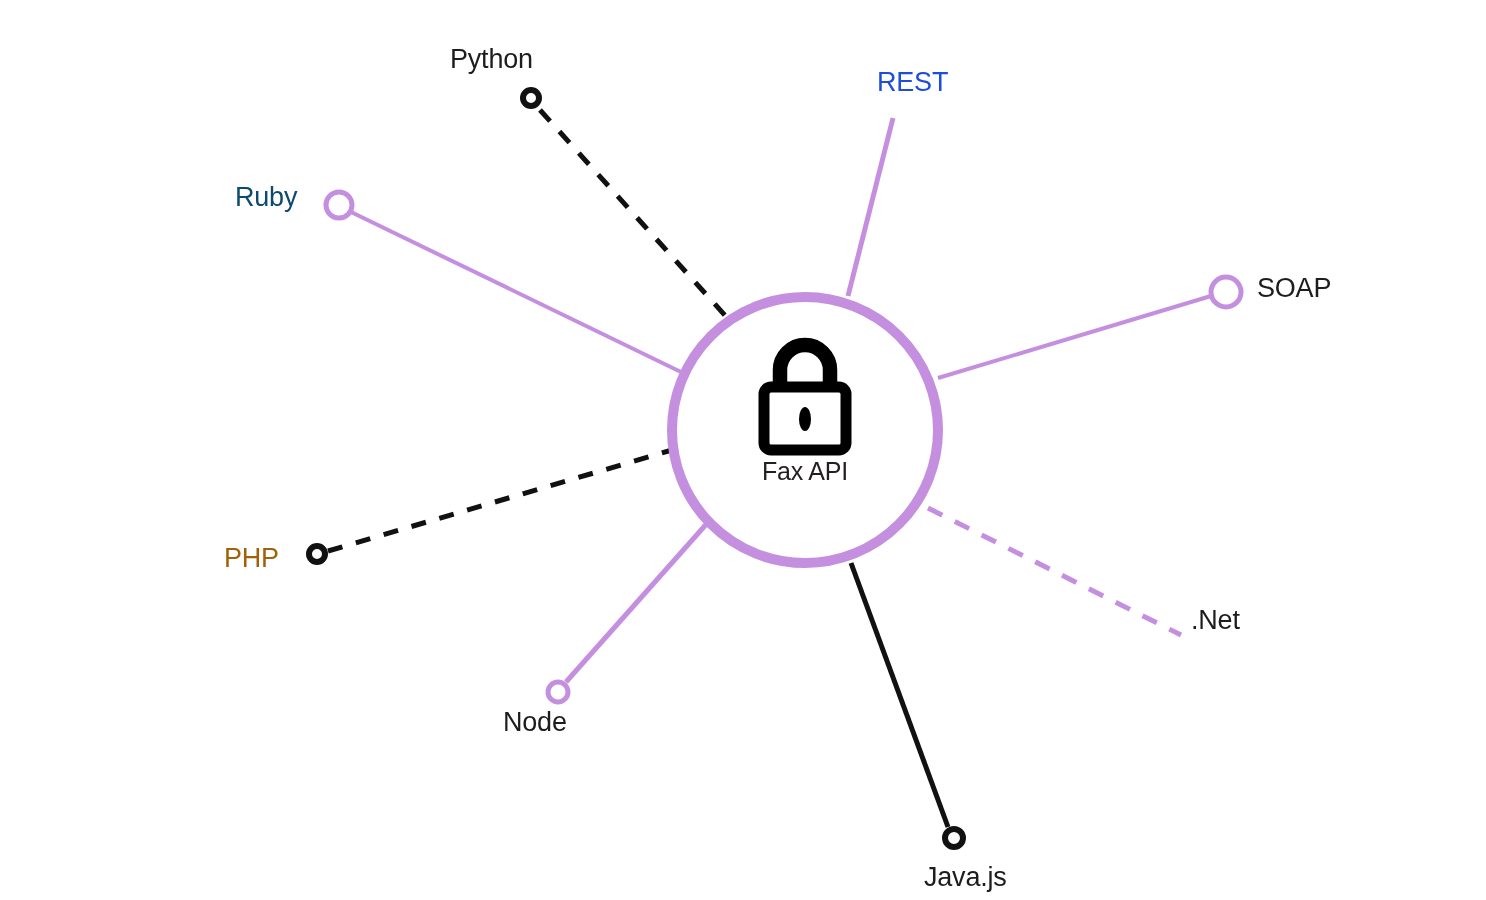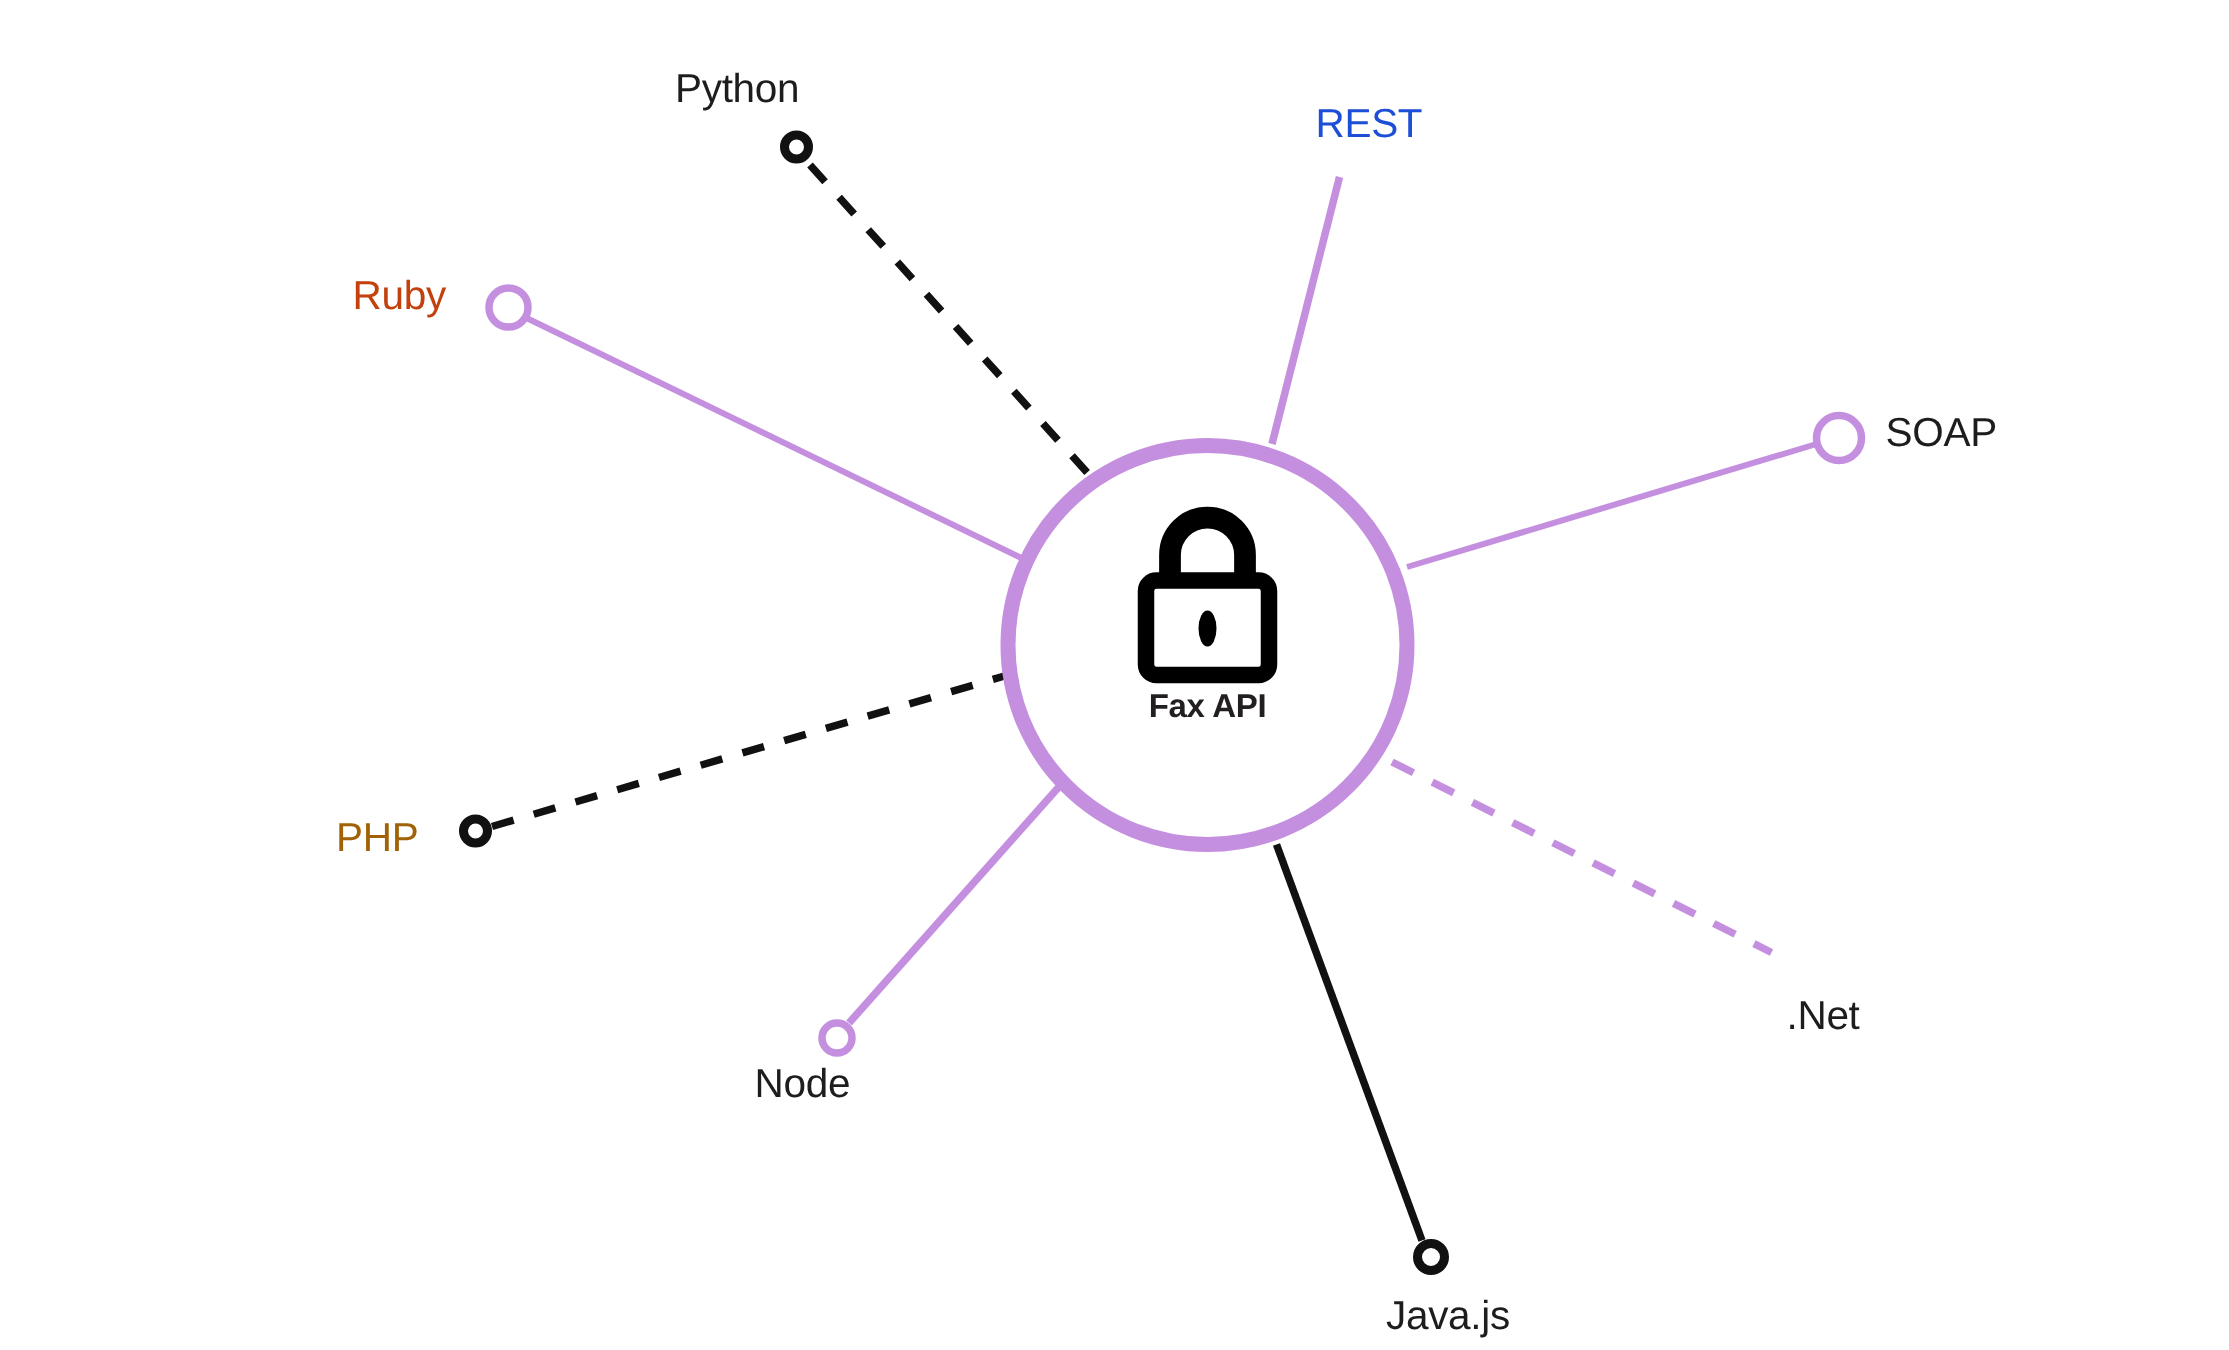--- a/index.html
+++ b/index.html
@@ -34,22 +34,22 @@
     font-weight: normal;
     font-size: 27px;
     color: #1d1d1d;
     white-space: nowrap;
     letter-spacing: -0.2px;
     line-height: 1;
   }
   .hub-label {
     position: absolute;
     font-family: "Liberation Sans", sans-serif;
-    font-weight: bold;
-    font-size: 22px;
+    font-weight: normal;
+    font-size: 25px;
     color: #231f20;
     white-space: nowrap;
     letter-spacing: -0.2px;
     line-height: 1;
     text-align: right;
   }
 </style>
 </head>
 <body>
 
@@ -89,19 +89,19 @@
 
       <ellipse cx="0" cy="19" rx="6" ry="12" fill="#000000"></ellipse>
     </g>
   </svg>
 
   <div class="hub-label" id="hub-label" style="left: 805px; top: 471px; transform: translate(-50%, -50%);">Fax API</div>
 
   <div class="node-label" style="left: 450px; top: 46px; color: rgb(29, 29, 29);">Python</div>
   <div class="node-label" style="left: 877px; top: 69px; color: #1d4ed8;">REST</div>
   <div class="node-label" style="left: 1257px; top: 275px; color: rgb(29, 29, 29);">SOAP</div>
-  <div class="node-label" style="left: 1191px; top: 664px; color: rgb(29, 29, 29);">.Net</div>
+  <div class="node-label" style="left: 1191px; top: 607px; color: rgb(29, 29, 29);">.Net</div>
   <div class="node-label" style="left: 924px; top: 864px; color: rgb(29, 29, 29);">Java.js</div>
   <div class="node-label" style="left: 503px; top: 709px; color: rgb(29, 29, 29);">Node</div>
   <div class="node-label" style="left: 224px; top: 545px; color: #a16207;">PHP</div>
-  <div class="node-label" style="left: 235px; top: 184px; color: #c2410c;">Ruby</div>
+  <div class="node-label" style="left: 235px; top: 184px; color: #0c4a6e;">Ruby</div>
 
 </div>
 
 </body></html>

